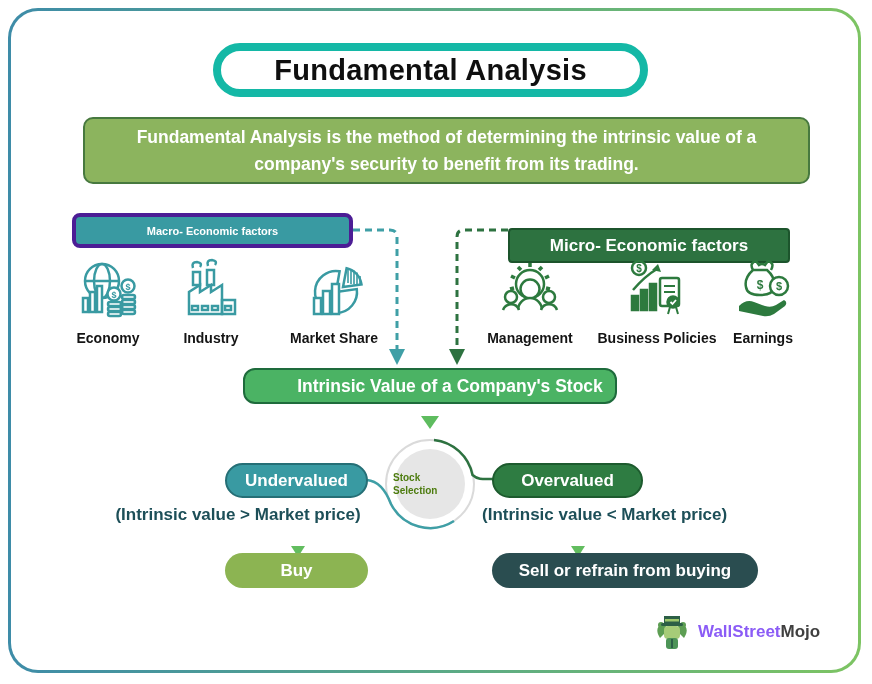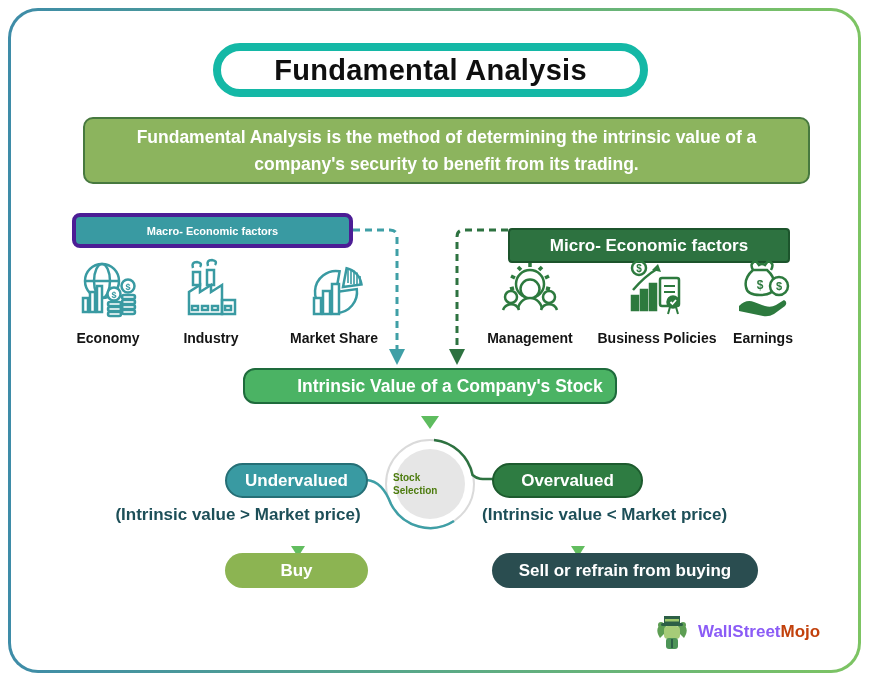--- a/index.html
+++ b/index.html
@@ -52,21 +52,21 @@
         font-size:17px;font-weight:700;color:#1d4f58;}
 
   .buy-pill{left:225px;top:553px;width:143px;height:35px;background:#8cb452;
         border-radius:18px;font-size:17px;}
   .sell-pill{left:492px;top:553px;width:266px;height:35px;background:#2a4d50;
         border-radius:18px;font-size:17px;}
 
   .logo{left:652px;top:612px;width:170px;height:40px;display:flex;align-items:center;z-index:4;}
   .logo-text{font-size:17px;font-weight:800;margin-left:6px;}
   .logo-primary{color:#8b5cf6;}
-  .logo-secondary{color:#c2410c;}
+  .logo-secondary{color:#404040;}
 
   svg text{font-family:"Liberation Sans",sans-serif;font-weight:bold;}
   .overlay{position:absolute;left:0;top:0;z-index:1;pointer-events:none;}
   .z2{z-index:2;}
 </style>
 </head>
 <body>
 
 <div id="canvas">
 

